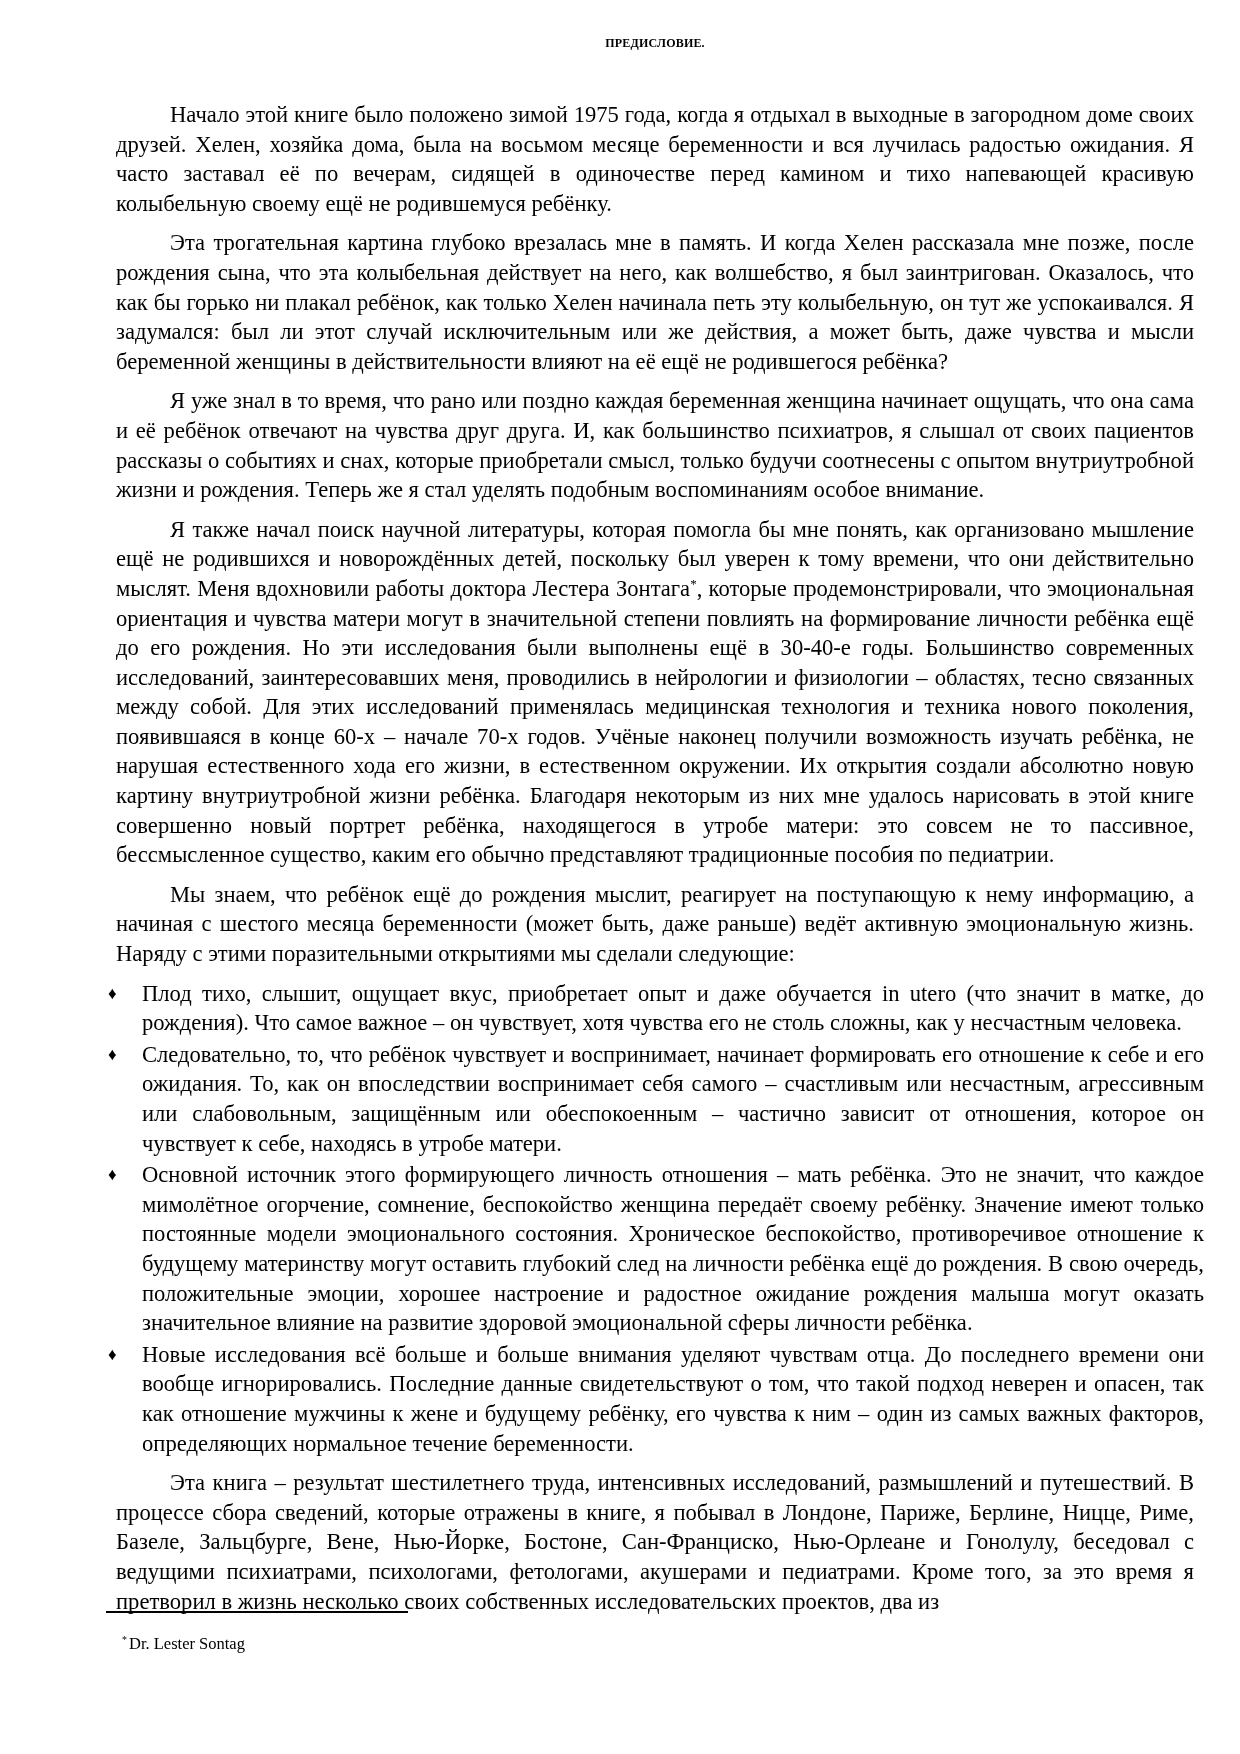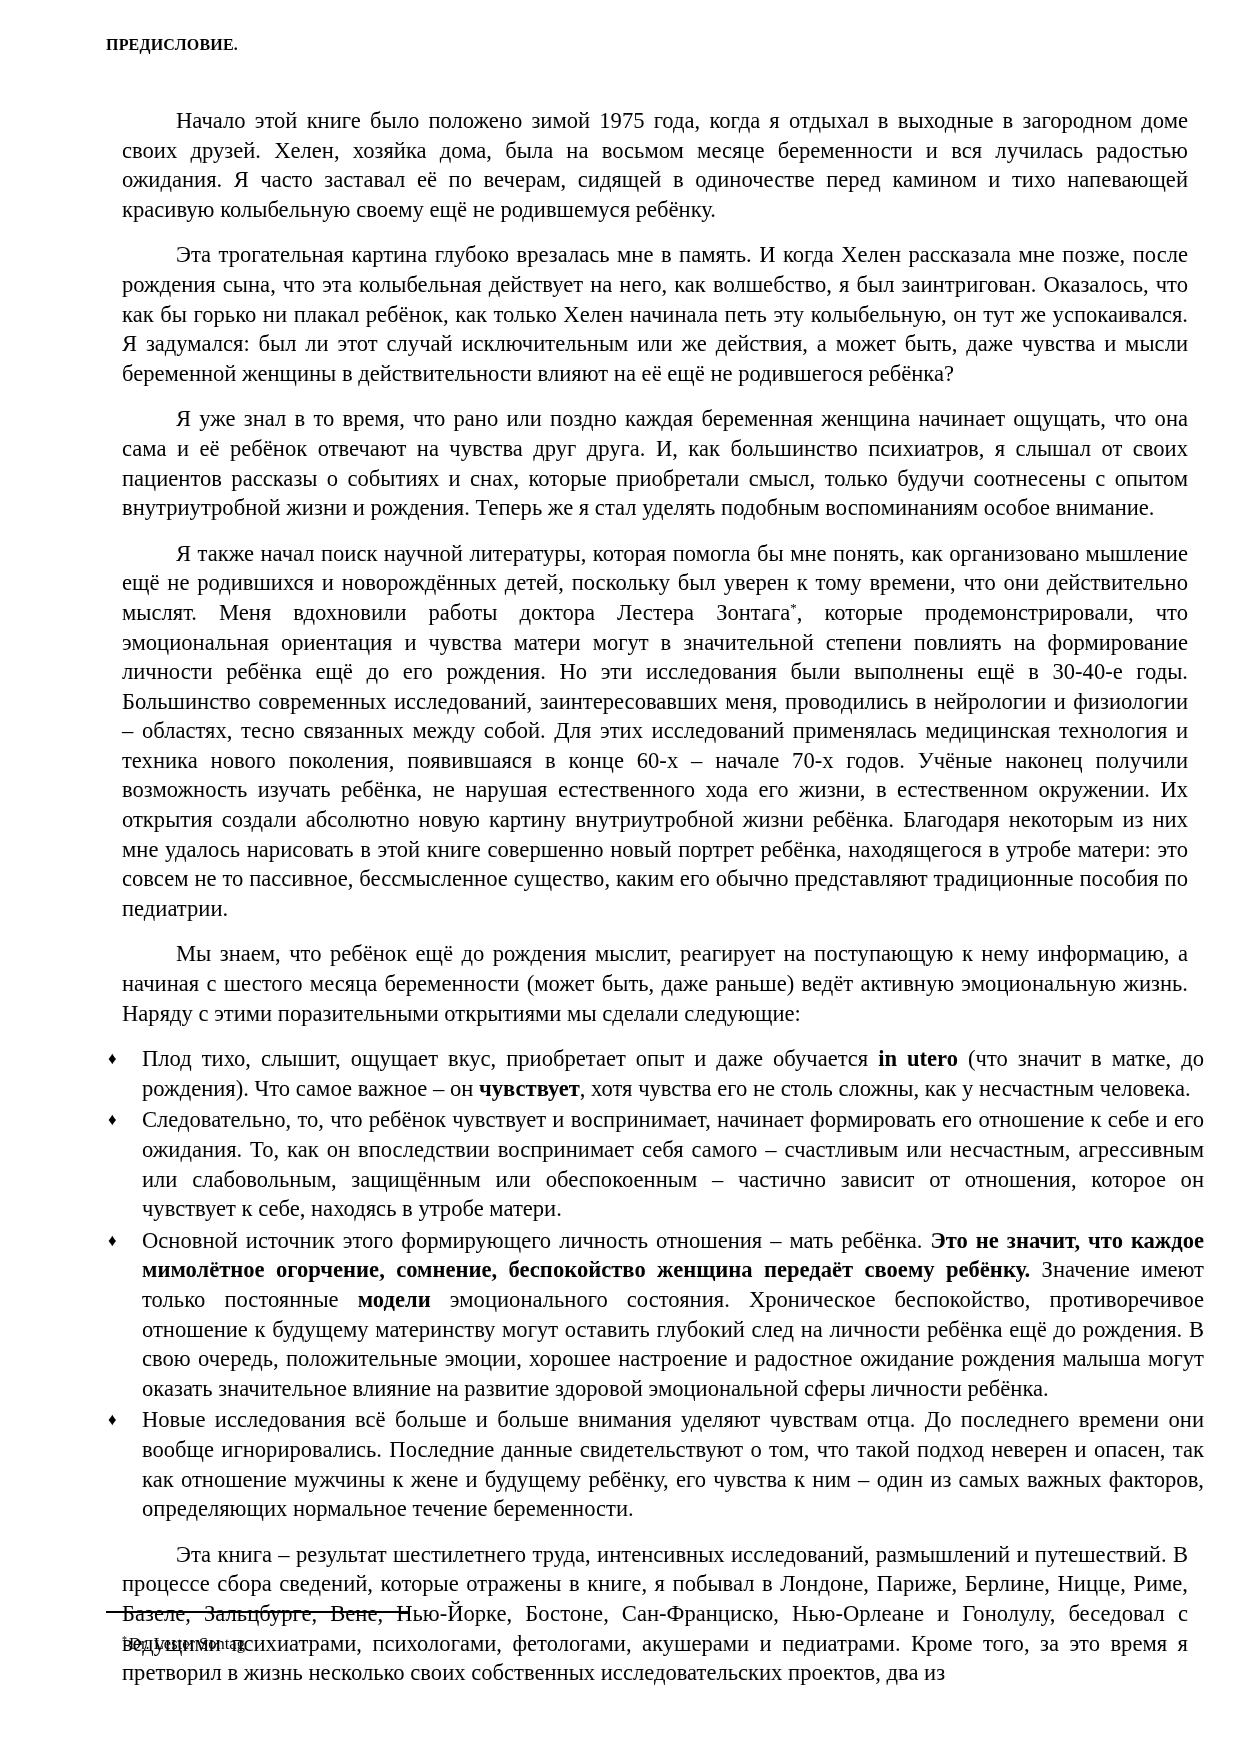--- a/index.html
+++ b/index.html
@@ -19,36 +19,36 @@
       position: absolute;
       left: 106px;
       top: 0;
       width: 1098px;
     }
     .title {
       position: absolute;
       top: 36px;
       left: 0;
       width: 1098px;
-      text-align: left;
+      text-align: center;
       font-weight: bold;
-      font-size: 16px;
+      font-size: 12px;
       letter-spacing: 0.2px;
     }
     .body {
       position: absolute;
       top: 90px;
       left: 0;
       width: 1098px;
       font-size: 22.6px;
       line-height: 29.6px;
       text-align: justify;
     }
     .body p {
-      margin: 16px;
+      margin: 10px;
       text-indent: 54px;
       text-align: justify;
     }
     .bullets {
       list-style: none;
       margin: 0;
       padding: 0 0 0 36px;
     }
     .bullets li {
       position: relative;
@@ -86,21 +86,21 @@
       left: 122px;
       font-size: 16.5px;
       line-height: 20px;
     }
     .footnote sup {
       font-size: 10px;
       vertical-align: 6px;
       line-height: 0;
       margin-right: 2px;
     }
-    b { font-weight: bold; }
+    b { font-weight: normal; }
   </style>
 </head>
 <body>
 
 <div class="page">
   <div class="title">ПРЕДИСЛОВИЕ.</div>
 
   <div class="body">
     <p>Начало этой книге было положено зимой 1975 года, когда я отдыхал в выходные в загородном доме своих друзей. Хелен, хозяйка дома, была на восьмом месяце беременности и вся лучилась радостью ожидания. Я часто заставал её по вечерам, сидящей в одиночестве перед камином и тихо напевающей красивую колыбельную своему ещё не родившемуся ребёнку.</p>
     <p>Эта трогательная картина глубоко врезалась мне в память. И когда Хелен рассказала мне позже, после рождения сына, что эта колыбельная действует на него, как волшебство, я был заинтригован. Оказалось, что как бы горько ни плакал ребёнок, как только Хелен начинала петь эту колыбельную, он тут же успокаивался. Я задумался: был ли этот случай исключительным или же действия, а может быть, даже чувства и мысли беременной женщины в действительности влияют на её ещё не родившегося ребёнка?</p>

